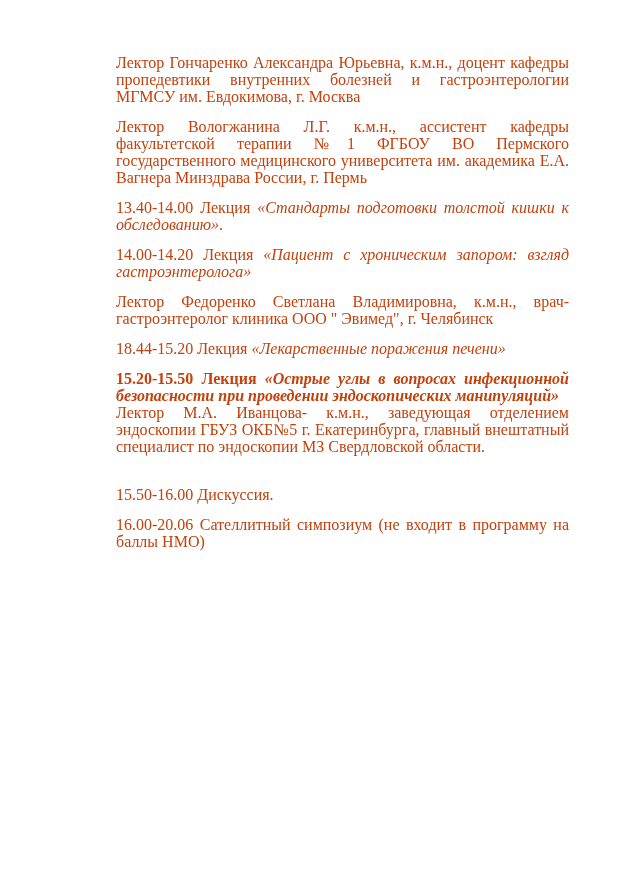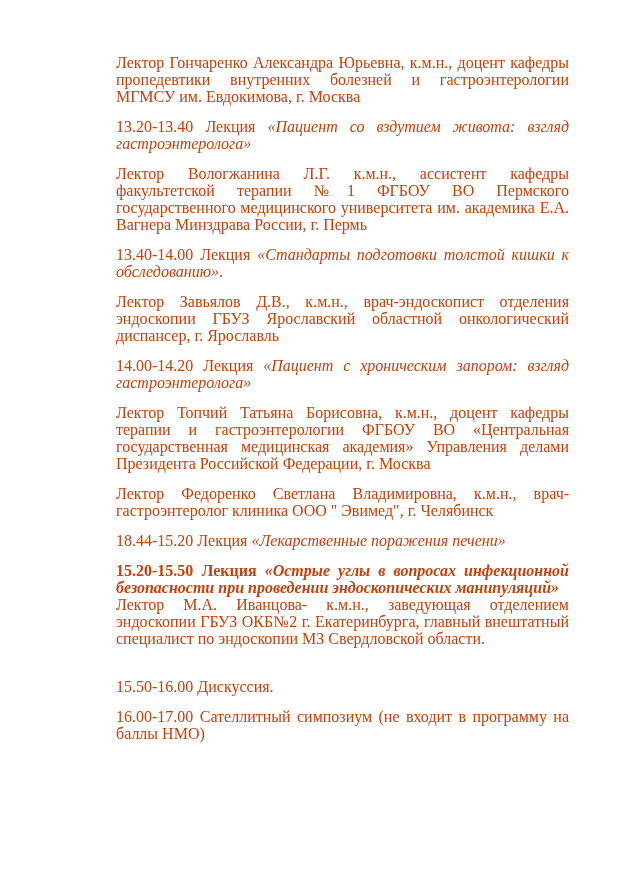--- a/index.html
+++ b/index.html
@@ -33,41 +33,38 @@
   .page p.gap-after { margin-bottom: 31px; }
   .page em { font-style: italic; }
 </style>
 </head>
 <body>
 
 <div class="page">
 
   <p>Лектор Гончаренко Александра Юрьевна, к.м.н., доцент кафедры пропедевтики внутренних болезней и гастроэнтерологии МГМСУ им. Евдокимова, г. Москва</p>
 
-  <p class="session"><span>13.20-13.40  Лекция </span><em>«Пациент со вздутием живота: взгляд гастроэнтеролога»</em><span></span></p>
 
   <p>Лектор Вологжанина Л.Г. к.м.н., ассистент кафедры факультетской терапии №1 ФГБОУ ВО Пермского государственного медицинского университета им. академика Е.А. Вагнера Минздрава России, г. Пермь</p>
 
   <p class="session"><span>13.40-14.00 Лекция </span><em>«Стандарты подготовки толстой кишки к обследованию»</em><span>.</span></p>
 
-  <p>Лектор Завьялов Д.В., к.м.н., врач-эндоскопист отделения эндоскопии ГБУЗ Ярославский областной онкологический диспансер, г. Ярославль</p>
 
   <p class="session"><span>14.00-14.20 Лекция </span><em>«Пациент с хроническим запором: взгляд гастроэнтеролога»</em><span></span></p>
 
 
 
-  <p>Лектор Топчий Татьяна Борисовна, к.м.н., доцент кафедры терапии и гастроэнтерологии ФГБОУ ВО «Центральная государственная медицинская академия» Управления делами Президента Российской Федерации, г. Москва</p>
 
 
   <p>Лектор Федоренко Светлана Владимировна, к.м.н., врач-гастроэнтеролог клиника ООО " Эвимед", г. Челябинск</p>
 
   <p class="session"><span>18.44-15.20 Лекция </span><em>«Лекарственные поражения печени»</em><span></span></p>
 
 
   <p class="session tight-bottom"><span>15.20-15.50 Лекция </span><em>«Острые углы в вопросах  инфекционной безопасности при проведении эндоскопических манипуляций»</em><span></span></p>
 
-  <p class="gap-after">Лектор М.А. Иванцова- к.м.н., заведующая отделением эндоскопии ГБУЗ ОКБ№2 г. Екатеринбурга, главный внештатный специалист по эндоскопии МЗ Свердловской области.</p>
+  <p class="gap-after">Лектор М.А. Иванцова- к.м.н., заведующая отделением эндоскопии ГБУЗ ОКБ№5 г. Екатеринбурга, главный внештатный специалист по эндоскопии МЗ Свердловской области.</p>
 
   <p>15.50-16.00  Дискуссия.</p>
 
-  <p>16.00-17.00 Сателлитный симпозиум (не входит в программу на баллы  НМО)</p>
+  <p>16.00-20.06 Сателлитный симпозиум (не входит в программу на баллы  НМО)</p>
 
 </div>
 
 </body></html>

